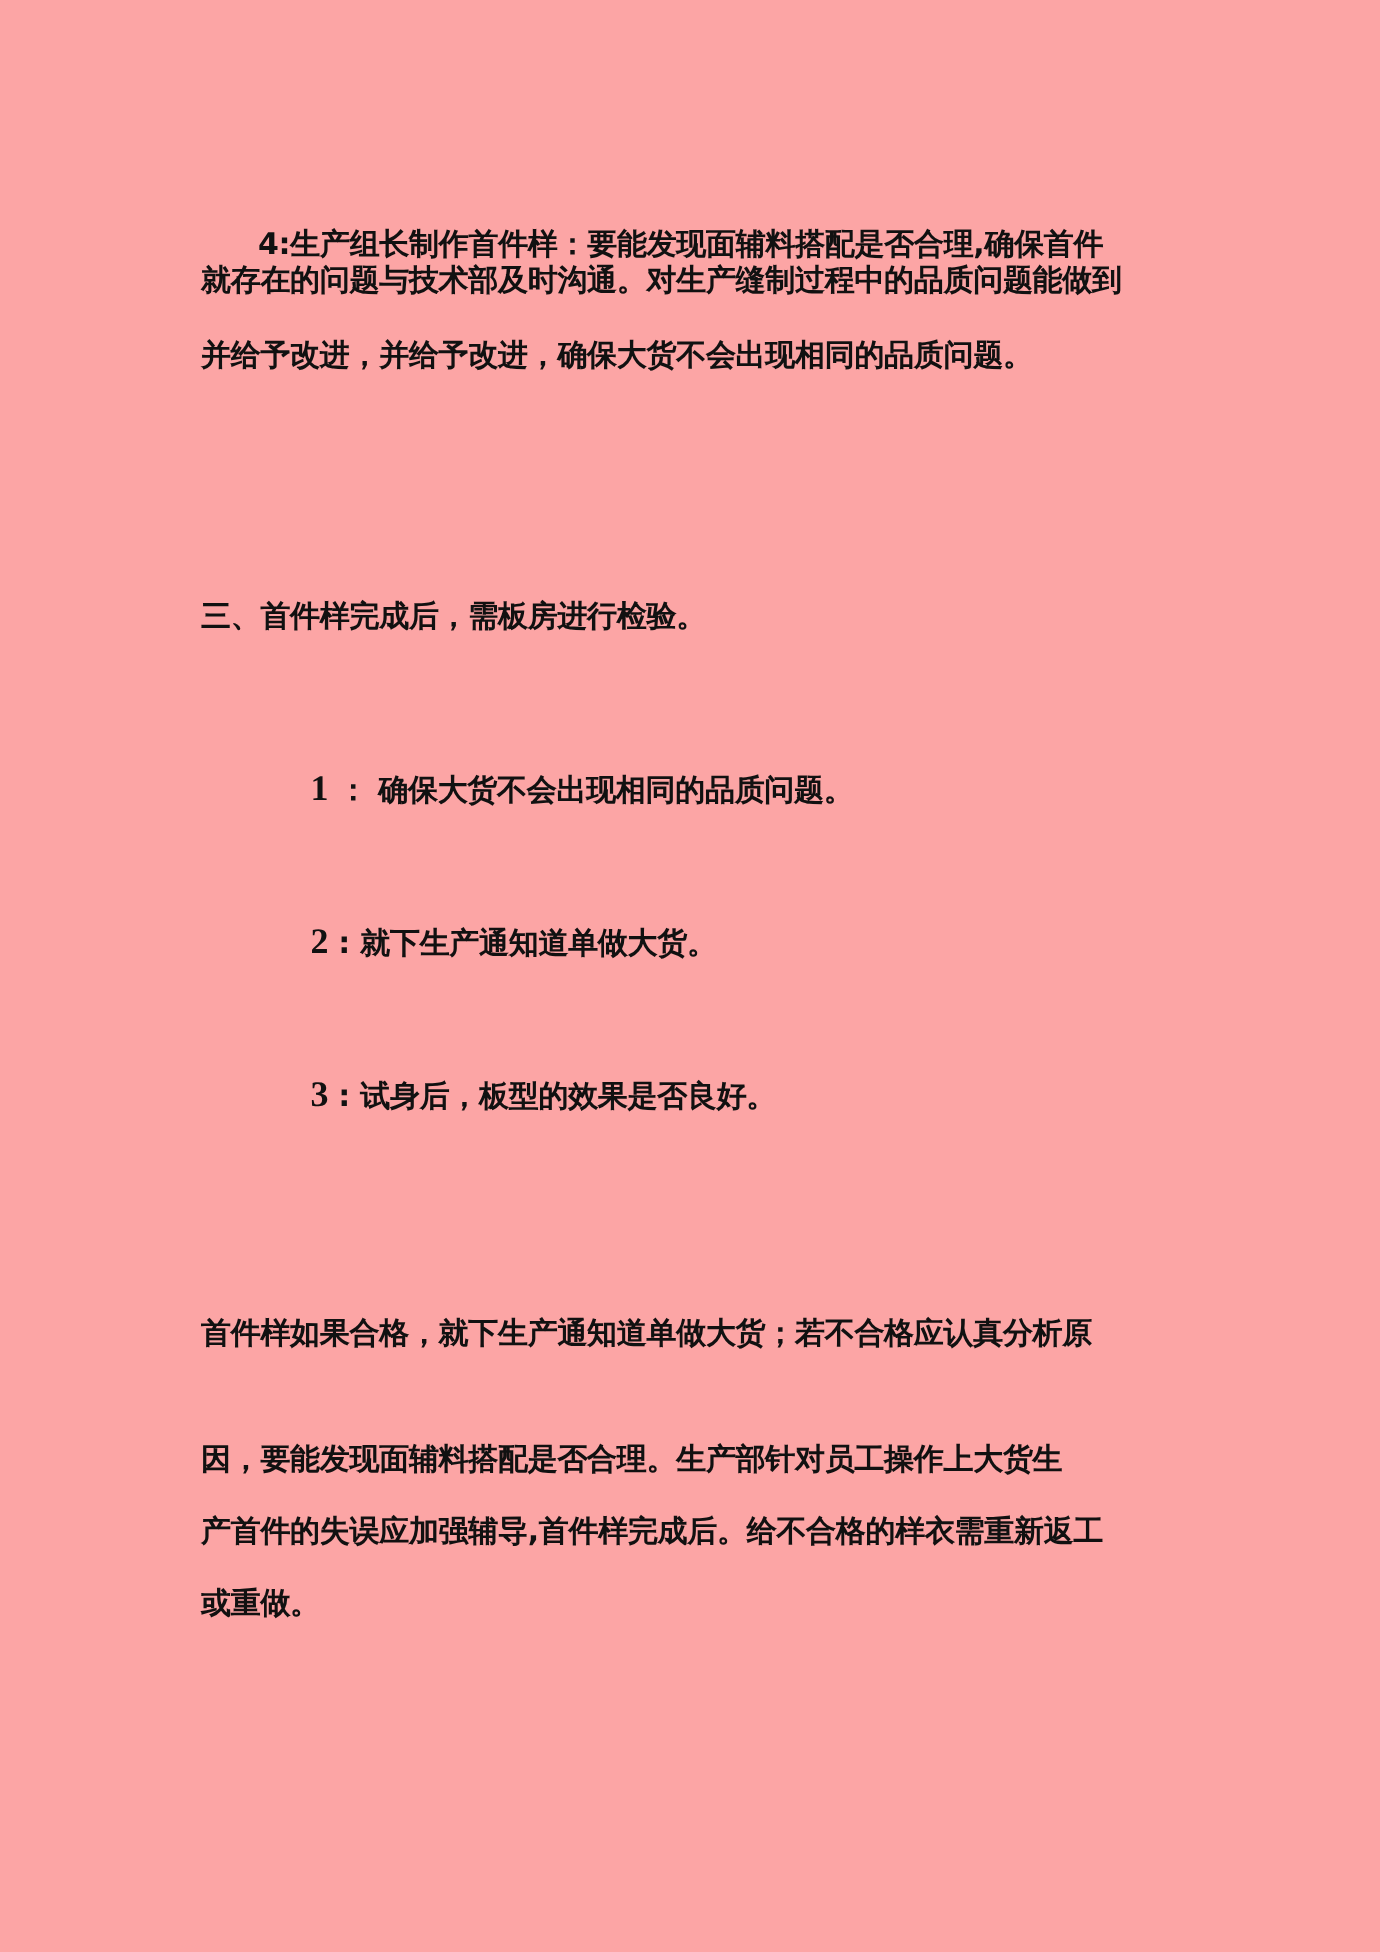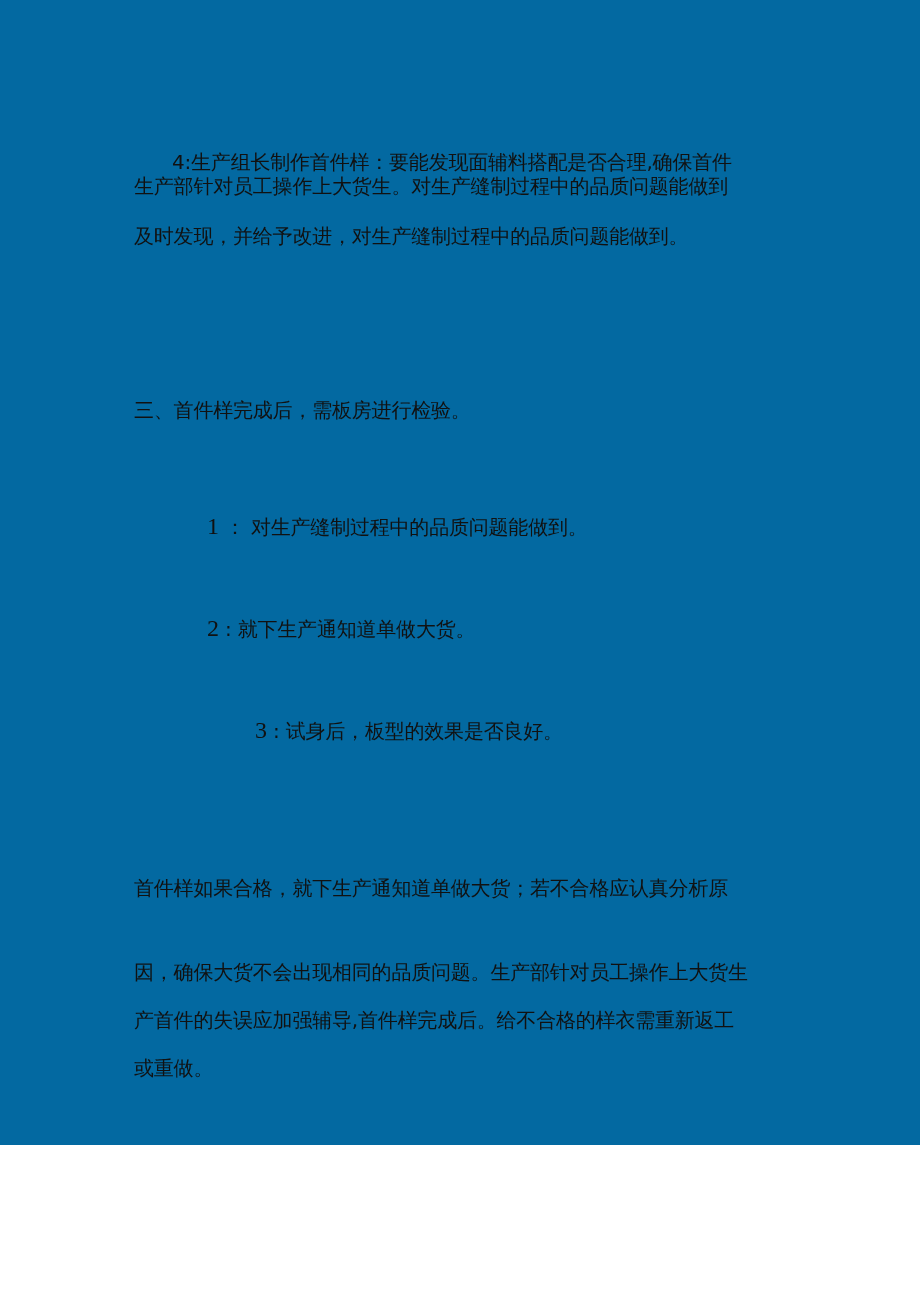--- a/index.html
+++ b/index.html
@@ -12,22 +12,23 @@
       height: 1301px;
       position: relative;
       overflow: hidden;
       font-family: "DejaVu Sans", "Liberation Sans", sans-serif;
       color: #111111;
     }
     .page {
       position: absolute;
       left: 0; top: 0;
       width: 920px;
-      height: 1145px;
-      background: #0369a1;
+      height: 1301px;
+      background: #fca5a5;
+      font-weight: bold;
     }
     .line {
       position: absolute;
       left: 134px;
       font-size: 20px;
       line-height: 24px;
       white-space: nowrap;
       letter-spacing: -0.2px;
     }
     .num {
@@ -36,44 +37,44 @@
     }
     .sec-item { left: 207px; }
   </style>
 </head>
 <body>
 
 <div class="page">
 
   <div>
     <div class="line" style="left:172px; top:150px;">4:生产组长制作首件样：要能发现面辅料搭配是否合理,确保首件</div>
-    <div class="line" style="top:174px;">生产部针对员工操作上大货生。对生产缝制过程中的品质问题能做到</div>
-    <div class="line" style="top:224px;">及时发现，并给予改进，对生产缝制过程中的品质问题能做到。</div>
+    <div class="line" style="top:174px;">就存在的问题与技术部及时沟通。对生产缝制过程中的品质问题能做到</div>
+    <div class="line" style="top:224px;">并给予改进，并给予改进，确保大货不会出现相同的品质问题。</div>
   </div>
 
   <div class="line" style="top:398px;">三、首件样完成后，需板房进行检验。</div>
 
   <div>
     <div class="line sec-item" style="top:514px;">
       <span class="num">1</span>
       <span>：</span>
-      <span>对生产缝制过程中的品质问题能做到。</span>
+      <span>确保大货不会出现相同的品质问题。</span>
     </div>
     <div class="line sec-item" style="top:616px;">
       <span class="num">2</span>
       <span>:</span>
       <span>就下生产通知道单做大货。</span>
     </div>
-    <div class="line sec-item" style="top:718px;margin-left:48px;">
+    <div class="line sec-item" style="top:718px;">
       <span class="num">3</span>
       <span>:</span>
       <span>试身后，板型的效果是否良好。</span>
     </div>
   </div>
 
   <div>
     <div class="line" style="top:876px;">首件样如果合格，就下生产通知道单做大货；若不合格应认真分析原</div>
-    <div class="line" style="top:960px;">因，确保大货不会出现相同的品质问题。生产部针对员工操作上大货生</div>
+    <div class="line" style="top:960px;">因，要能发现面辅料搭配是否合理。生产部针对员工操作上大货生</div>
     <div class="line" style="top:1008px;">产首件的失误应加强辅导,首件样完成后。给不合格的样衣需重新返工</div>
     <div class="line" style="top:1056px;">或重做。</div>
   </div>
 
 </div>
 
 </body></html>

